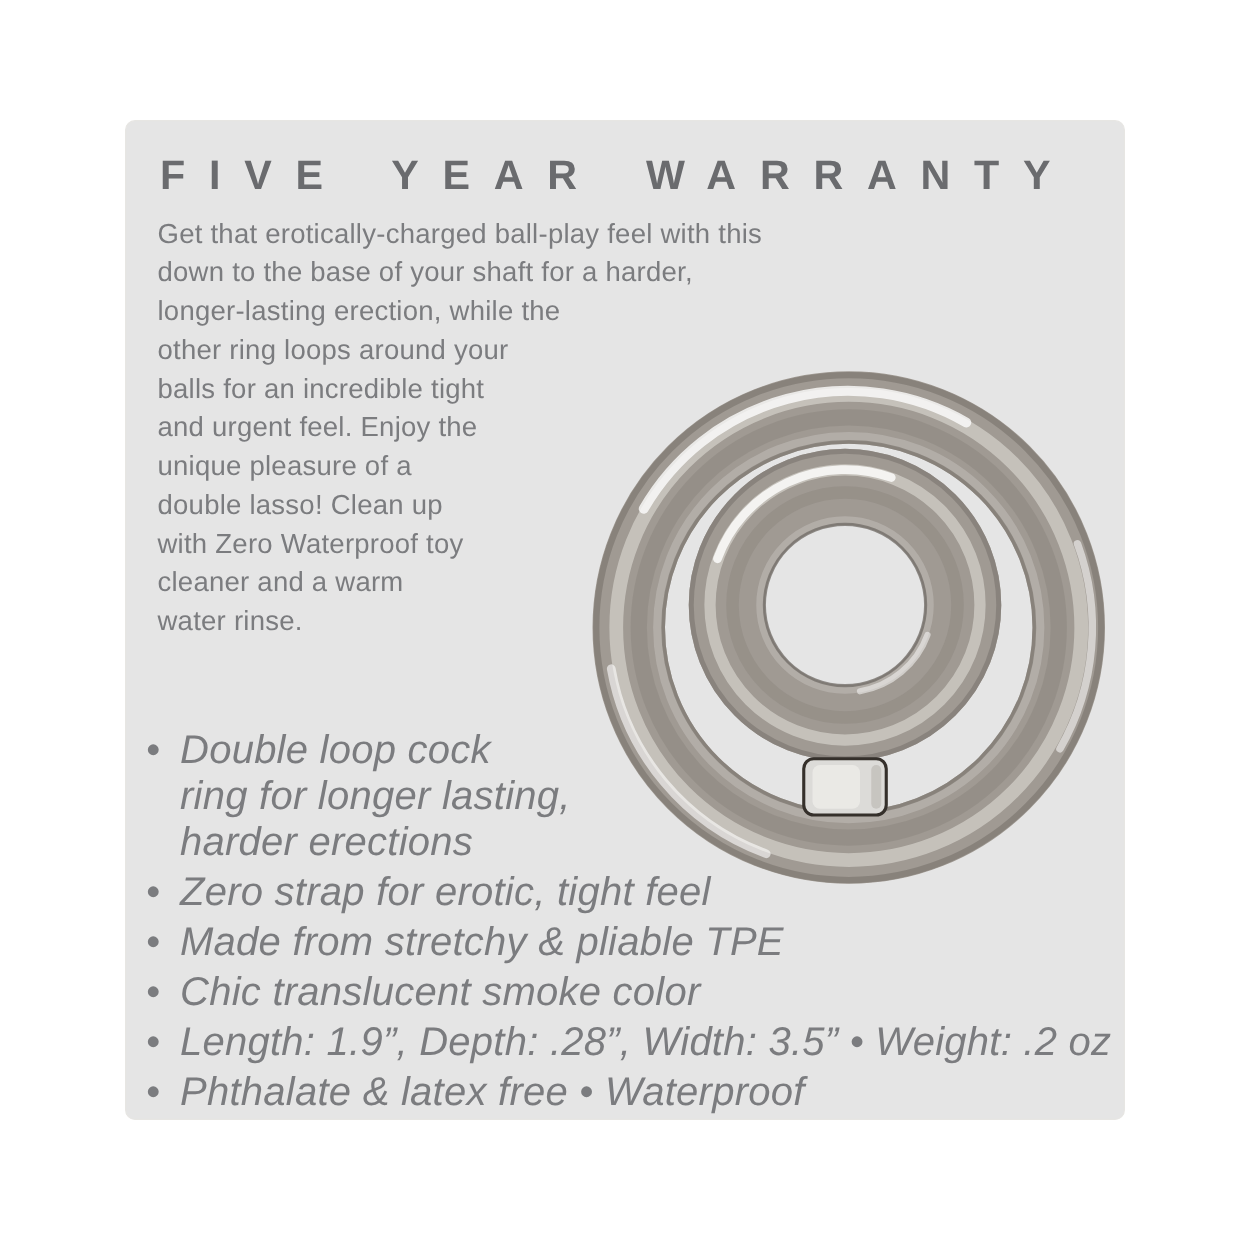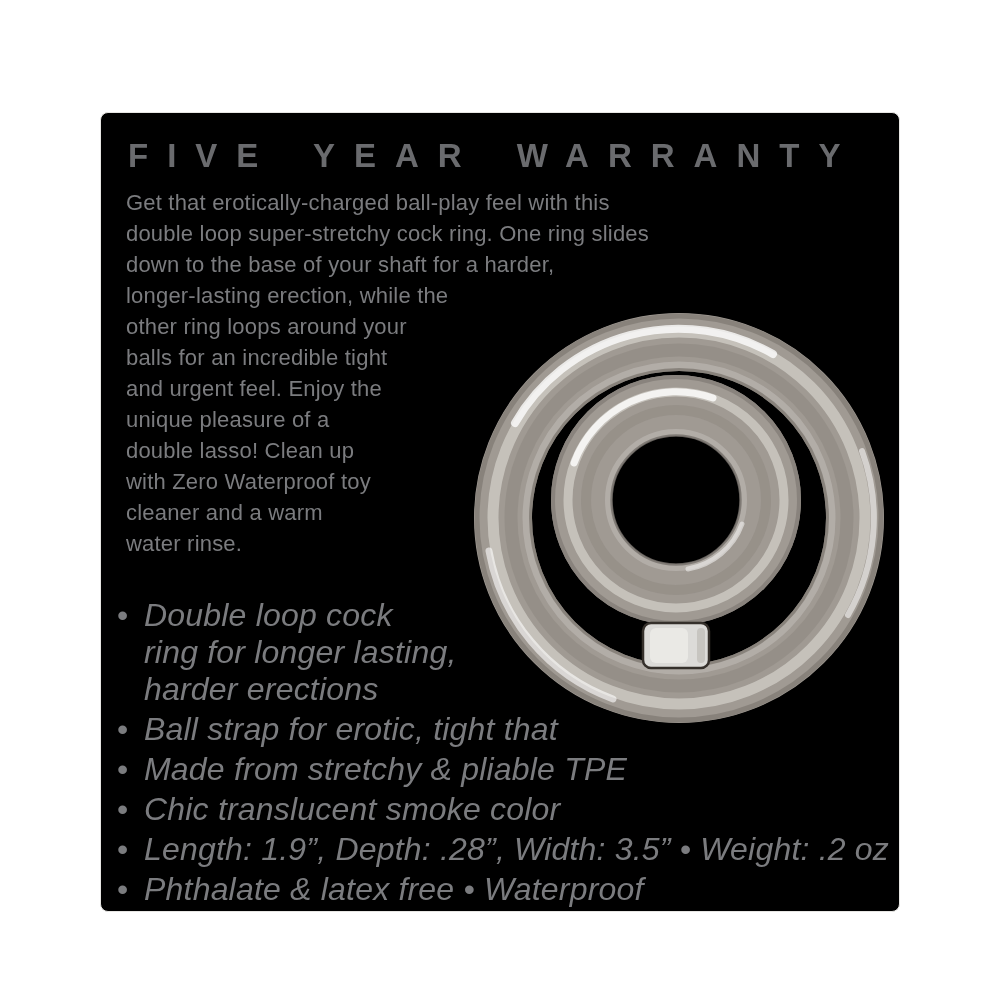--- a/index.html
+++ b/index.html
@@ -1,22 +1,22 @@
 <!DOCTYPE html>
 <html><head>
 <meta charset="utf-8">
 <style>
   html,body{margin:0;padding:0;}
   body{
     width:1000px;height:1000px;background:#ffffff;position:relative;overflow:hidden;
     font-family:"Liberation Sans", sans-serif;
   }
   .card{
-    position:absolute;left:100px;top:112px;width:798px;height:798px;
-    background:#000000;border:1.5px solid #e7e6e3;border-radius:8px;
+    position:absolute;left:100px;top:96px;width:798px;height:798px;
+    background:#e5e5e5;border:1.5px solid #e7e6e3;border-radius:8px;
   }
   .title{
     position:absolute;left:27px;top:24px;
     font-size:33px;font-weight:bold;letter-spacing:19px;word-spacing:8px;
     color:#6a6b6e;white-space:nowrap;
   }
   .desc{
     position:absolute;left:25px;top:74px;
     color:#7b7c7f;font-size:22px;line-height:31px;
   }
@@ -32,21 +32,20 @@
 </style>
 </head>
 <body>
 
 <div class="card">
 
   <div class="title">FIVE YEAR WARRANTY</div>
 
   <div class="desc">
     <div class="dline">Get that erotically-charged ball-play feel with this</div>
-    <div class="dline">double loop super-stretchy cock ring. One ring slides</div>
     <div class="dline">down to the base of your shaft for a harder,</div>
     <div class="dline">longer-lasting erection, while the</div>
     <div class="dline">other ring loops around your</div>
     <div class="dline">balls for an incredible tight</div>
     <div class="dline">and urgent feel. Enjoy the</div>
     <div class="dline">unique pleasure of a</div>
     <div class="dline">double lasso! Clean up</div>
     <div class="dline">with Zero Waterproof toy</div>
     <div class="dline">cleaner and a warm</div>
     <div class="dline">water rinse.</div>
@@ -89,21 +88,21 @@
       <span class="dot">•</span>
       <div class="blines">
         <div>Double loop cock</div>
         <div>ring for longer lasting,</div>
         <div>harder erections</div>
       </div>
     </li>
     <li>
       <span class="dot">•</span>
       <div class="blines">
-        <div>Ball strap for erotic, tight that</div>
+        <div>Zero strap for erotic, tight feel</div>
       </div>
     </li>
     <li>
       <span class="dot">•</span>
       <div class="blines">
         <div>Made from stretchy &amp; pliable TPE</div>
       </div>
     </li>
     <li>
       <span class="dot">•</span>

